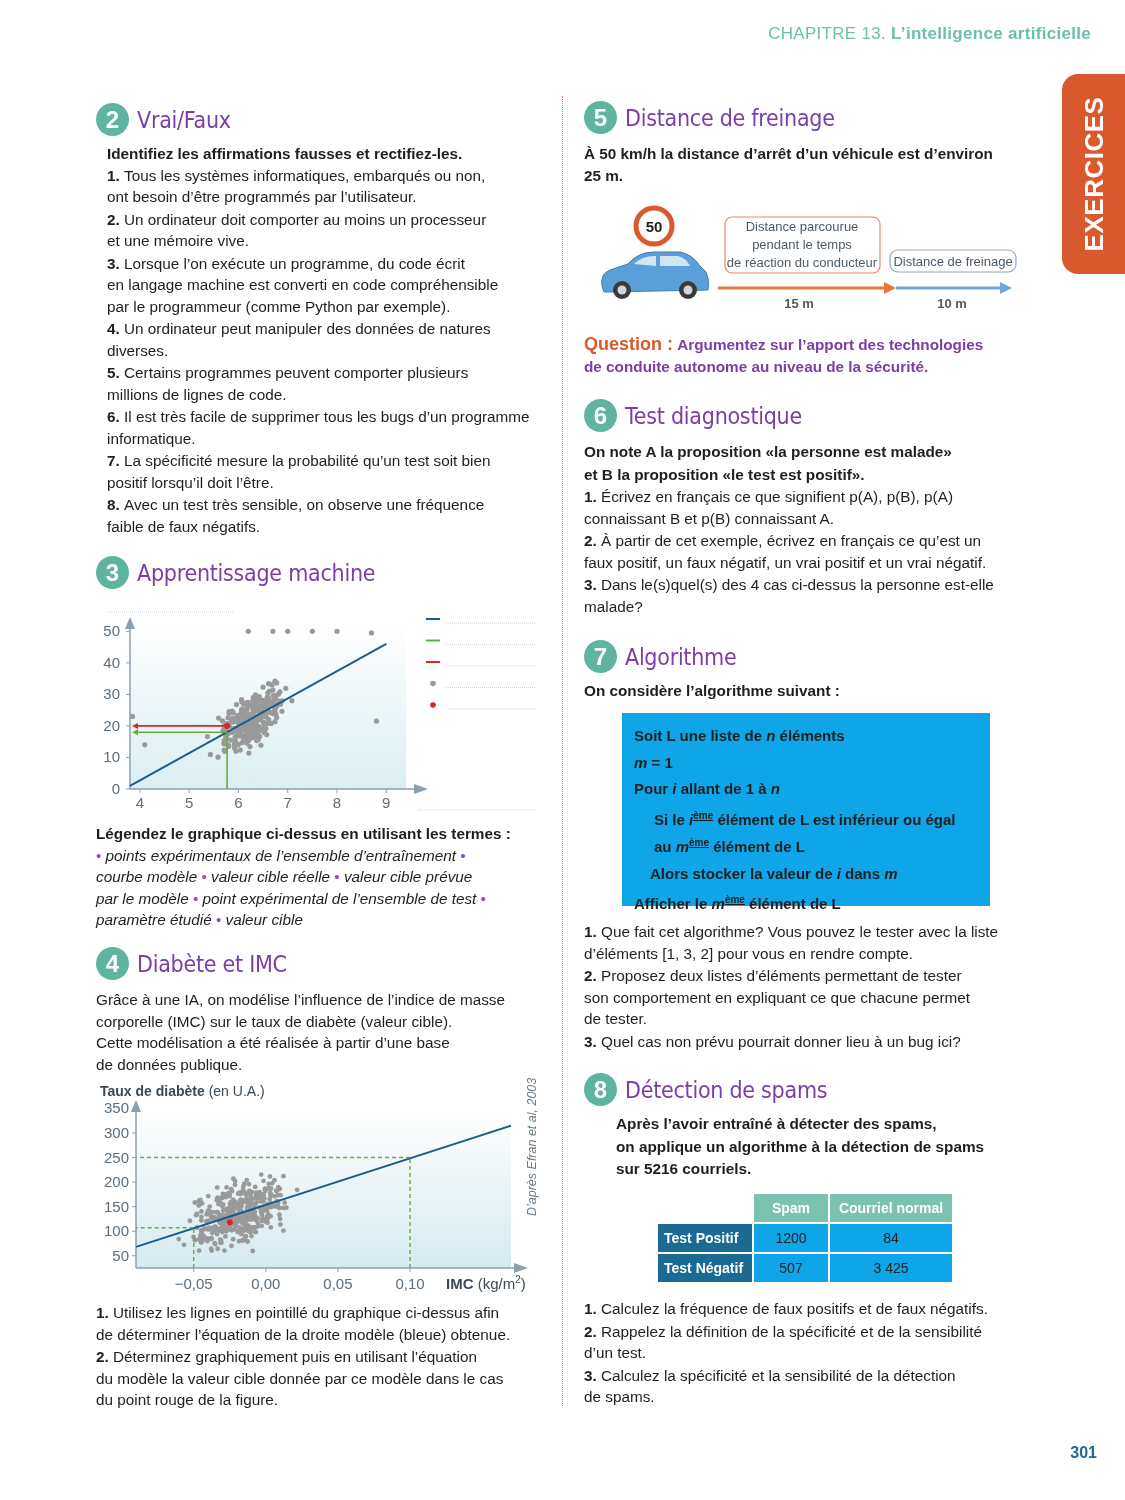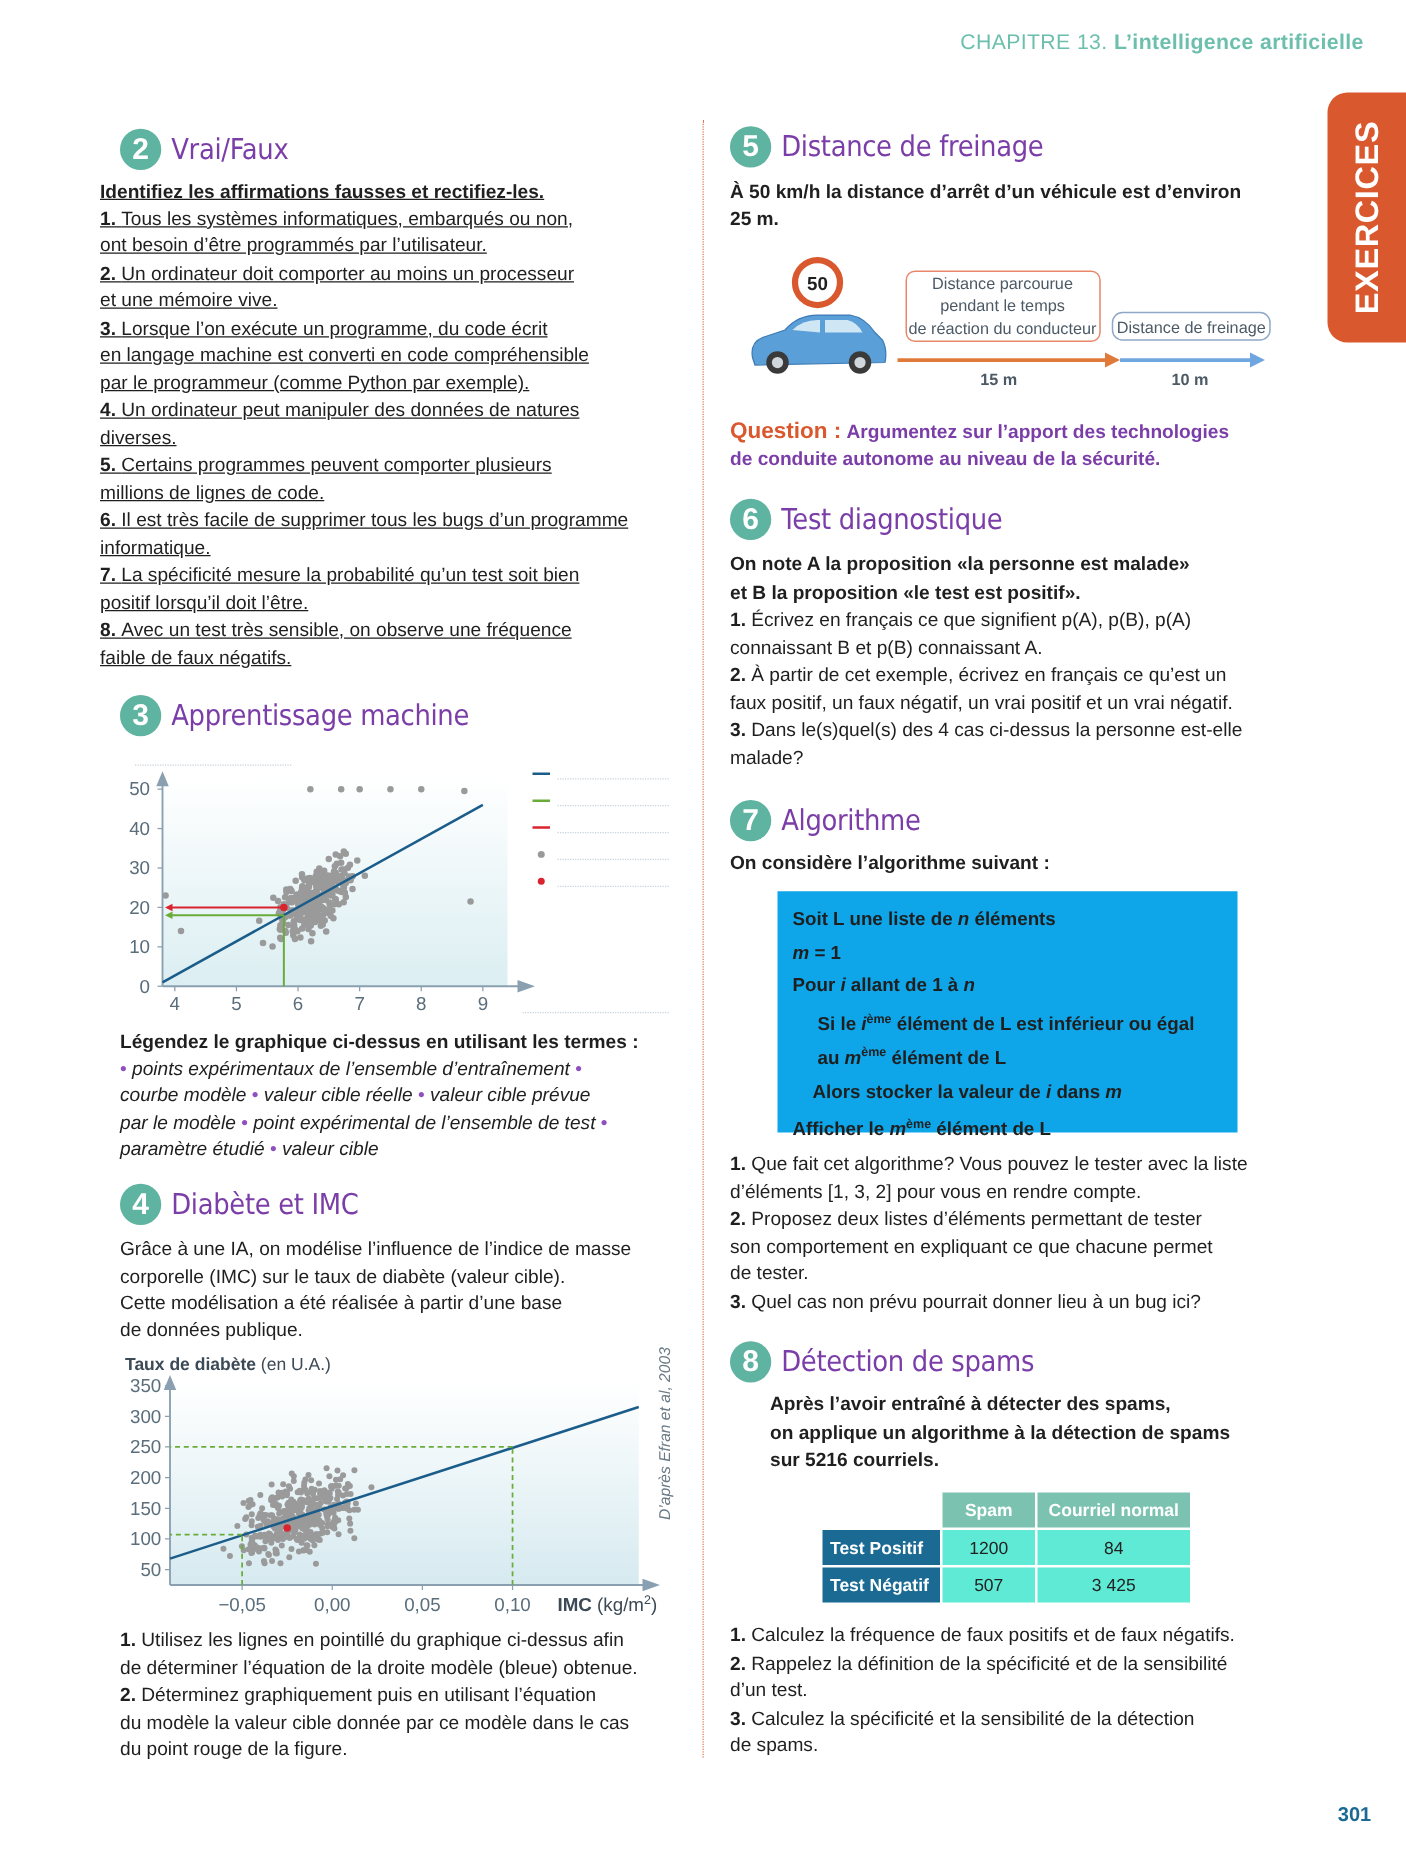--- a/index.html
+++ b/index.html
@@ -27,27 +27,27 @@
 
   .purple-q { color: #7b3ea8; font-weight: bold; }
   .orange-q { color: #d9582e; font-weight: bold; font-size: 18px; margin-top: 48px; }
 
   
   svg text { font-family: "Liberation Sans", sans-serif; }
 
   .algo-box { position: absolute; left: 622px; top: 713px; width: 368px; height: 193px; background: #0ea5e9; padding: 10px 12px; font-size: 15px; line-height: 26.5px; font-weight: bold; color: #1f1f1f; }
   .algo-box .ln { white-space: nowrap; }
   .algo-box i { font-style: italic; }
-  .algo-box sup { font-size: 10px; }
+  .algo-box sup { font-size: 10px; text-decoration: underline; }
 
   table.spam { position: absolute; left: 656px; top: 1192px; border-collapse: separate; border-spacing: 2px; font-size: 14px; }
   table.spam th, table.spam td { height: 28px; text-align: center; }
   table.spam th.colh { background: #7cc2b0; color: #fff; font-weight: bold; padding: 0 8px; }
   table.spam th.rowh { background: #1a6a93; color: #fff; font-weight: bold; text-align: left; padding: 0 6px; width: 94px; }
-  table.spam td { background: #5eead4; color: #222; }
+  table.spam td { background: #0ea5e9; color: #222; }
   table.spam td.blank { background: transparent; }
 
   .page-num { position: absolute; right: 28px; top: 1444px; font-size: 16px; font-weight: bold; color: #1a6a93; }
 </style>
 </head>
 <body>
 
 <div class="chapter-header">
   <span>CHAPITRE 13.</span>
   <b>L’intelligence artificielle</b>
@@ -56,21 +56,21 @@
 <div class="side-tab">
   <span>EXERCICES</span>
 </div>
 
 <div class="col-divider"></div>
 
 <div class="ex-title" style="left:96px; top:103px;">
   <div class="ex-num">2</div>
   <div class="ex-label">Vrai/Faux</div>
 </div>
-<div class="block" style="left:80px; top:143px; width:460px;text-decoration:underline;">
+<div class="block" style="left:107px; top:143px; width:460px;">
   <div class="bold">Identifiez les affirmations fausses et rectifiez-les.</div>
   <div id="ex2-items">
       <div class="item">
         <div><b>1. </b>Tous les systèmes informatiques, embarqués ou non,</div>
         <div>ont besoin d’être programmés par l’utilisateur.</div>
       </div>
       <div class="item">
         <div><b>2. </b>Un ordinateur doit comporter au moins un processeur</div>
         <div>et une mémoire vive.</div>
       </div>

